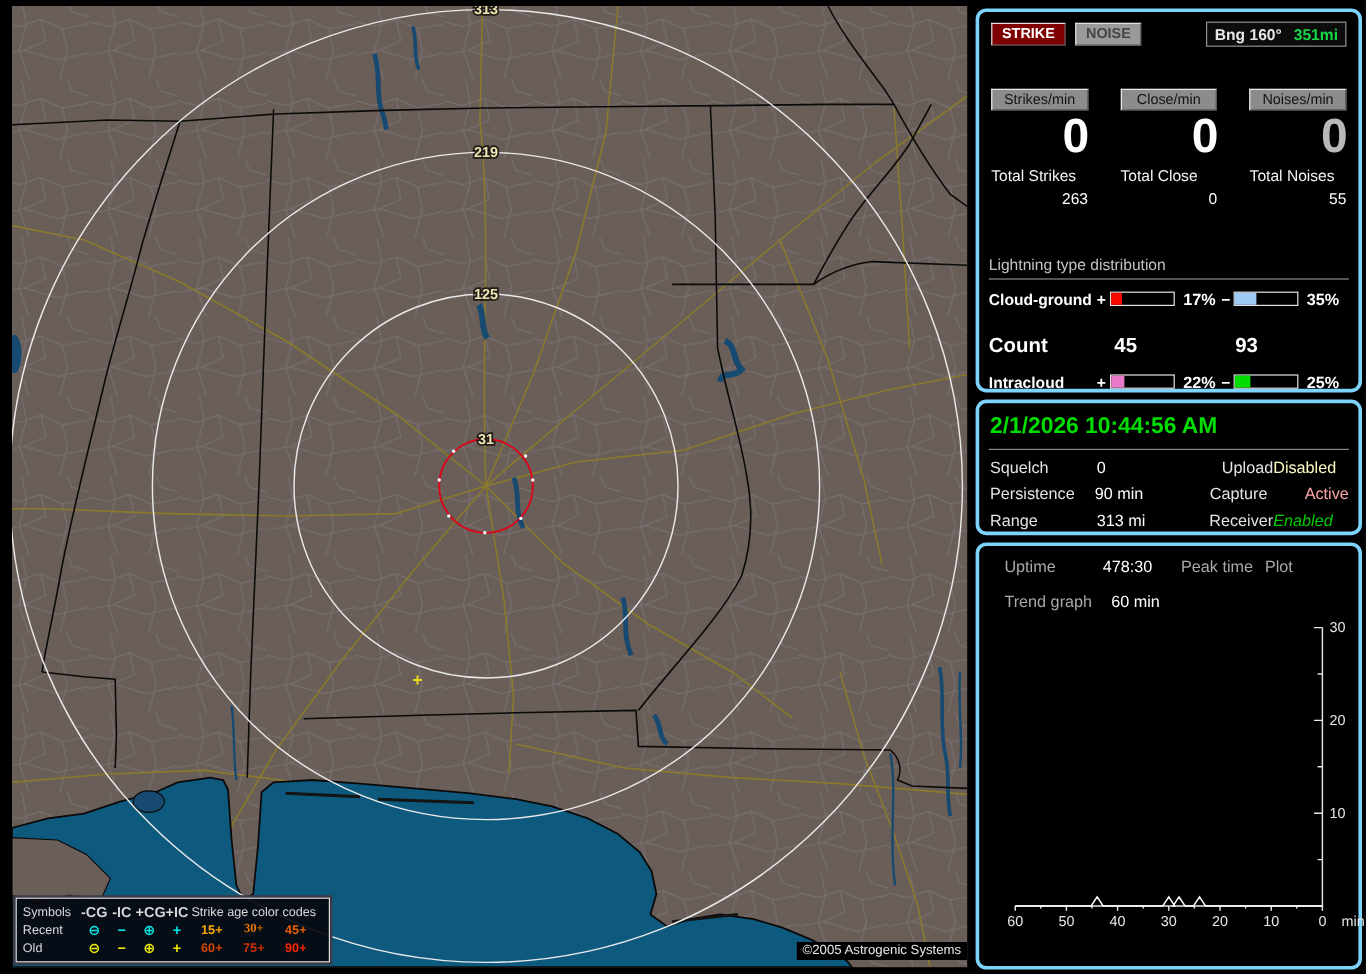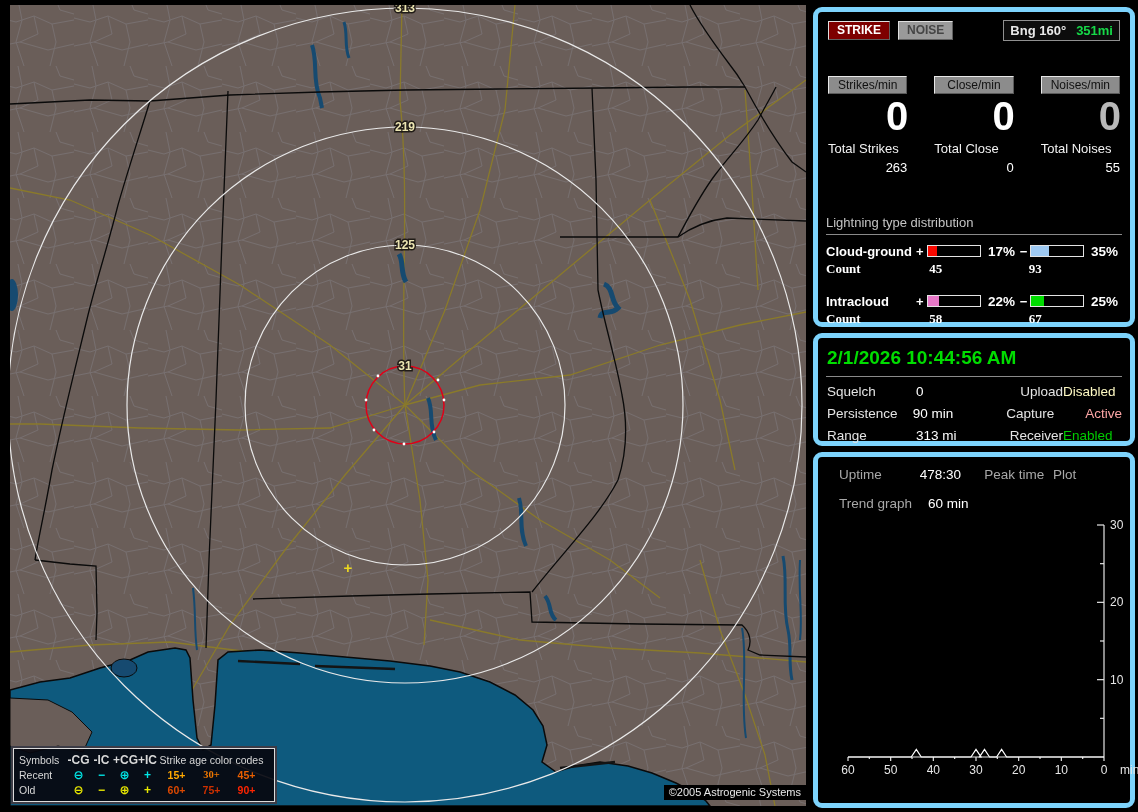--- a/index.html
+++ b/index.html
@@ -14,21 +14,21 @@
   .legend{position:absolute;left:3px;bottom:4px;width:253px;background:rgba(6,6,14,0.92);
           border:1px solid #dcdcdc;box-shadow:0 0 0 2px #3c3c46;padding:3px 2px 4px 5px;
           font-size:10.5px;color:#d8d8d8;}
   .lg-row{display:flex;align-items:center;height:15px;}
   .lg-label{width:48px;}
   .lg-sym{width:23px;text-align:center;font-size:12px;font-weight:bold;line-height:12px;}
   .lg-age{width:35px;text-align:center;font-weight:bold;}
   .lg-agehead{width:105px;text-align:center;}
   
   .side{position:absolute;left:813px;top:7px;width:322px;display:flex;flex-direction:column;gap:6px;}
-  .panel{background:#000;border:5px solid #7dd3fc;border-radius:9px;box-sizing:border-box;padding:8px;}
+  .panel{background:#000;border:3px solid #7dd3fc;border-radius:9px;box-sizing:border-box;padding:8px;}
   .p1{height:320px;}
   .p2{height:113px;}
   .p3{height:356px;padding-bottom:0;padding-left:20px;}
   
   .p1-top{display:flex;align-items:center;height:20px;}
   .btn{font-family:inherit;font-size:12px;font-weight:bold;height:19px;padding:0 8px;cursor:pointer;
        border:1px solid;border-color:#e0e0e0 #606060 #606060 #e0e0e0;}
   .btn.strike{background:#7e0000;color:#fff;margin-left:2px;}
   .btn.noise{background:#9a9a9a;color:#454545;margin-left:8px;}
   .bng{margin-left:auto;margin-right:2px;background:#0c0c0c;border:1px solid #909090;height:19px;
@@ -42,21 +42,21 @@
   .total-label{font-size:13px;color:#f2f2f2;margin-top:3px;white-space:nowrap;}
   .total-val{font-size:13px;text-align:right;margin-top:4px;color:#fff;}
   .dist-head{margin-top:40px;color:#c4c4c4;font-size:13px;border-bottom:1px solid #8a8a8a;padding-bottom:4px;}
   .drow{display:flex;align-items:center;margin-top:8px;height:16px;}
   .dname{width:90px;font-weight:bold;font-size:13px;color:#fff;}
   .sign{width:11px;font-weight:bold;color:#fff;font-size:13px;}
   .sign.m{width:13px;text-align:center;}
   .bar{width:52px;height:10px;border:1px solid #e4e4e4;background:#000;display:inline-block;}
   .bar i{display:block;height:100%;}
   .pct{width:36px;font-weight:bold;font-size:13.5px;color:#fff;padding-left:7px;box-sizing:border-box;}
-  .crow{display:flex;margin-top:2px;height:16px;font-size:13px;font-family:Liberation Serif, serif;}
+  .crow{display:flex;margin-top:21px;height:16px;font-size:17px;}
   .crow .cl{width:101px;font-weight:bold;color:#fff;}
   .crow .cnt{width:103px;font-weight:bold;color:#fff;padding-left:6px;box-sizing:border-box;}
   .drow2{margin-top:16px;}
   
   .datetime{color:#00dd00;font-size:19px;font-weight:bold;border-bottom:1px solid #8a8a8a;
             padding:1px 0 7px 1px;}
   .srow{display:flex;font-size:13.5px;margin-top:7px;padding-left:1px;}
   .srow .a{width:89px;color:#e4e4e4;}
   .srow .b{width:71px;color:#fff;}
   .srow .c{width:76px;color:#e4e4e4;text-align:right;}
@@ -304,21 +304,21 @@
       <div class="srow">
         <span class="a">Persistence</span>
         <span class="b">90 min</span>
         <span class="c">Capture</span>
         <span class="d" style="color: #fca5a5; margin-left: 31px;">Active</span>
       </div>
       <div class="srow">
         <span class="a">Range</span>
         <span class="b">313 mi</span>
         <span class="c">Receiver</span>
-        <span class="d" style="color: rgb(0, 204, 0);">Enabled</span>
+        <span class="d" style="color: rgb(0, 204, 0); font-style: italic;">Enabled</span>
       </div>
     </section>
 
     <section class="panel p3">
       <div class="trow first">
         <span class="a">Uptime</span>
         <span class="b">478:30</span>
         <span class="c">Peak time</span>
         <span class="c">Plot</span>
       </div>

